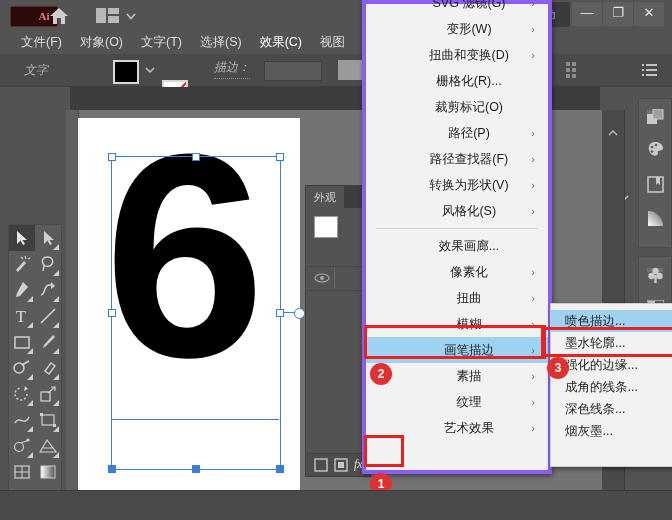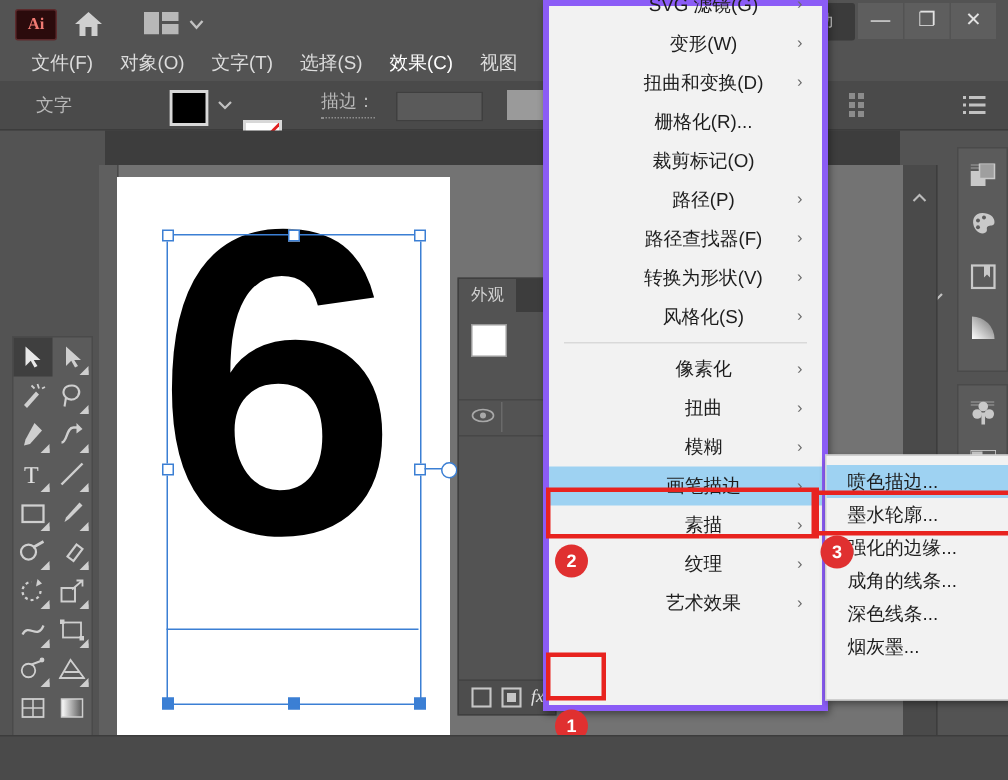--- a/index.html
+++ b/index.html
@@ -7,38 +7,38 @@
   #app{position:relative;width:672px;height:520px;background:#535353;}
 
   
   .abs{position:absolute;}
   .nosel{-webkit-user-select:none;user-select:none;}
 
   
   .titlebar{left:0;top:0;width:672px;height:30px;background:#535353;}
   .ai-logo{left:10px;top:6px;width:26px;height:19px;background:#2b0b0c;border:1px solid #5c2a2c;
            border-radius:2px;color:#f07a73;font-size:11px;font-weight:bold;text-align:center;line-height:19px;
-           font-family:"Liberation Serif",serif;}
+           font-family:"Liberation Serif",serif;padding-left:20px;}
   .home-ico{left:48px;top:6px;width:22px;height:19px;}
   .arrange-ico{left:96px;top:8px;width:24px;height:15px;}
   .arrange-caret{left:124px;top:9px;width:14px;height:14px;}
   .doc-chip{left:530px;top:2px;width:40px;height:25px;background:#3b3b3b;border-radius:2px;color:#c8c8c8;
             font-size:11px;line-height:25px;text-align:center;overflow:hidden;}
   .winbtns{right:4px;top:2px;width:96px;height:24px;}
   .winbtn{float:left;width:30px;height:24px;margin-right:1px;background:#5e5e5e;position:relative;}
   .winbtn i{position:absolute;color:#e3e3e3;font-size:13px;left:0;right:0;text-align:center;top:3px;font-style:normal;}
 
   
   .menubar{left:12px;top:30px;width:672px;height:24px;background:#535353;}
   .menuitem{float:left;padding:0 9px;height:24px;line-height:24px;color:#dcdcdc;font-size:12.5px;}
   .menuitem.active{color:#fff;}
 
   
   .optbar{left:0;top:54px;width:672px;height:32px;background:#4a4a4a;border-bottom:1px solid #3c3c3c;}
-  .opt-label{color:#b8b8b8;font-size:12px;line-height:32px;}
+  .opt-label{color:#b8b8b8;font-size:12px;line-height:32px;font-style:italic;}
   .swatch{width:22px;height:20px;border:2px solid #d8d8d8;background:#000;}
   .swatch.none{background:#fff;position:relative;overflow:hidden;}
   .swatch.none::after{content:"";position:absolute;left:-4px;top:9px;width:34px;height:2px;background:#e02020;
                       transform:rotate(-45deg);}
   .mini-caret{width:16px;height:20px;position:relative;}
   .combo{height:18px;background:#5a5a5a;border:1px solid #3f3f3f;}
   .grey-box{height:20px;background:#9a9a9a;}
   .stepper{width:12px;height:20px;position:relative;}
   .pbadge{width:24px;height:24px;background:#1d1d1d;border-radius:2px;position:relative;}
   .dots{width:16px;height:16px;}
@@ -590,20 +590,23 @@
         <span class="eff-arrow">›</span>
       </div>
       <div class="eff-item">
         <span>风格化(S)</span>
         <span class="eff-arrow">›</span>
       </div>
 
       <div class="eff-sep"></div>
 
       <div class="eff-item">
+        <span>效果画廊...</span>
+      </div>
+      <div class="eff-item">
         <span>像素化</span>
         <span class="eff-arrow">›</span>
       </div>
       <div class="eff-item">
         <span>扭曲</span>
         <span class="eff-arrow">›</span>
       </div>
       <div class="eff-item">
         <span>模糊</span>
         <span class="eff-arrow">›</span>

